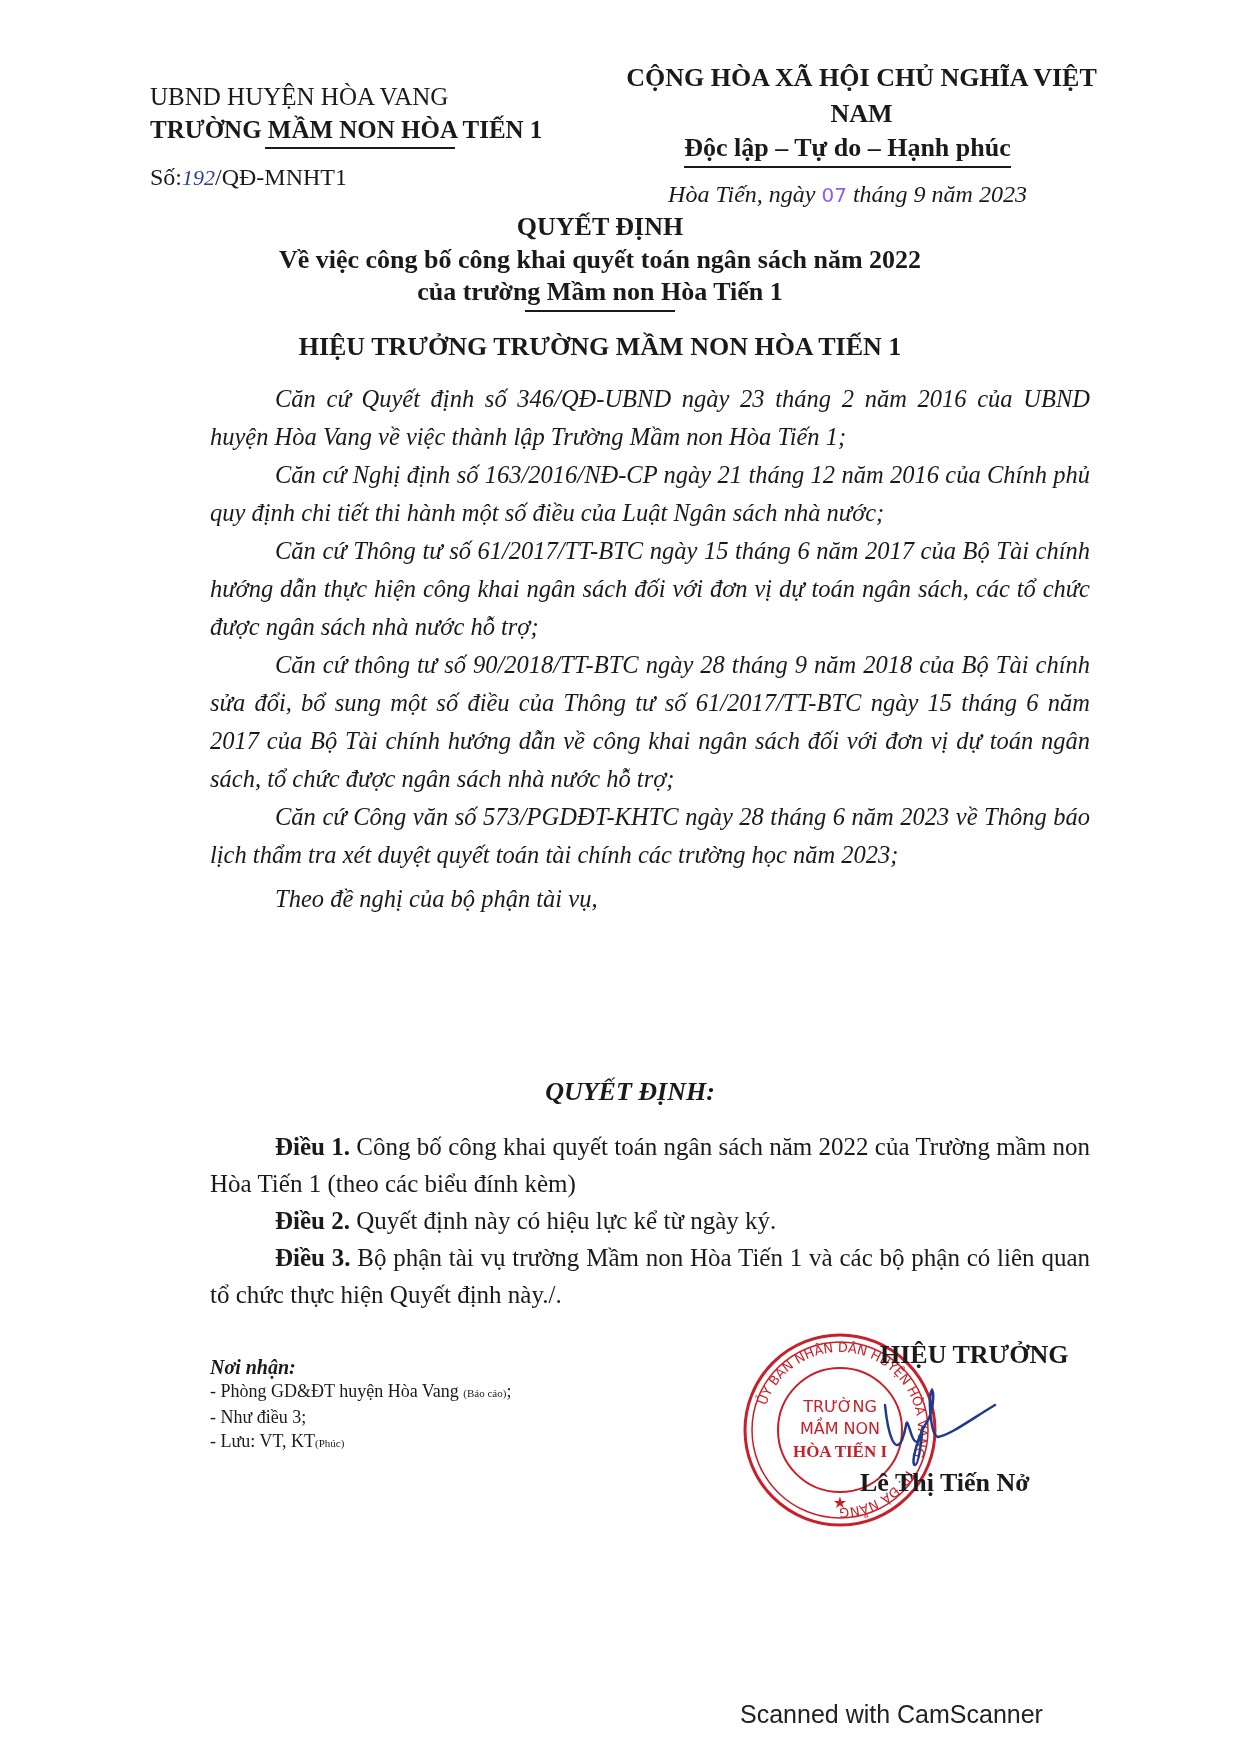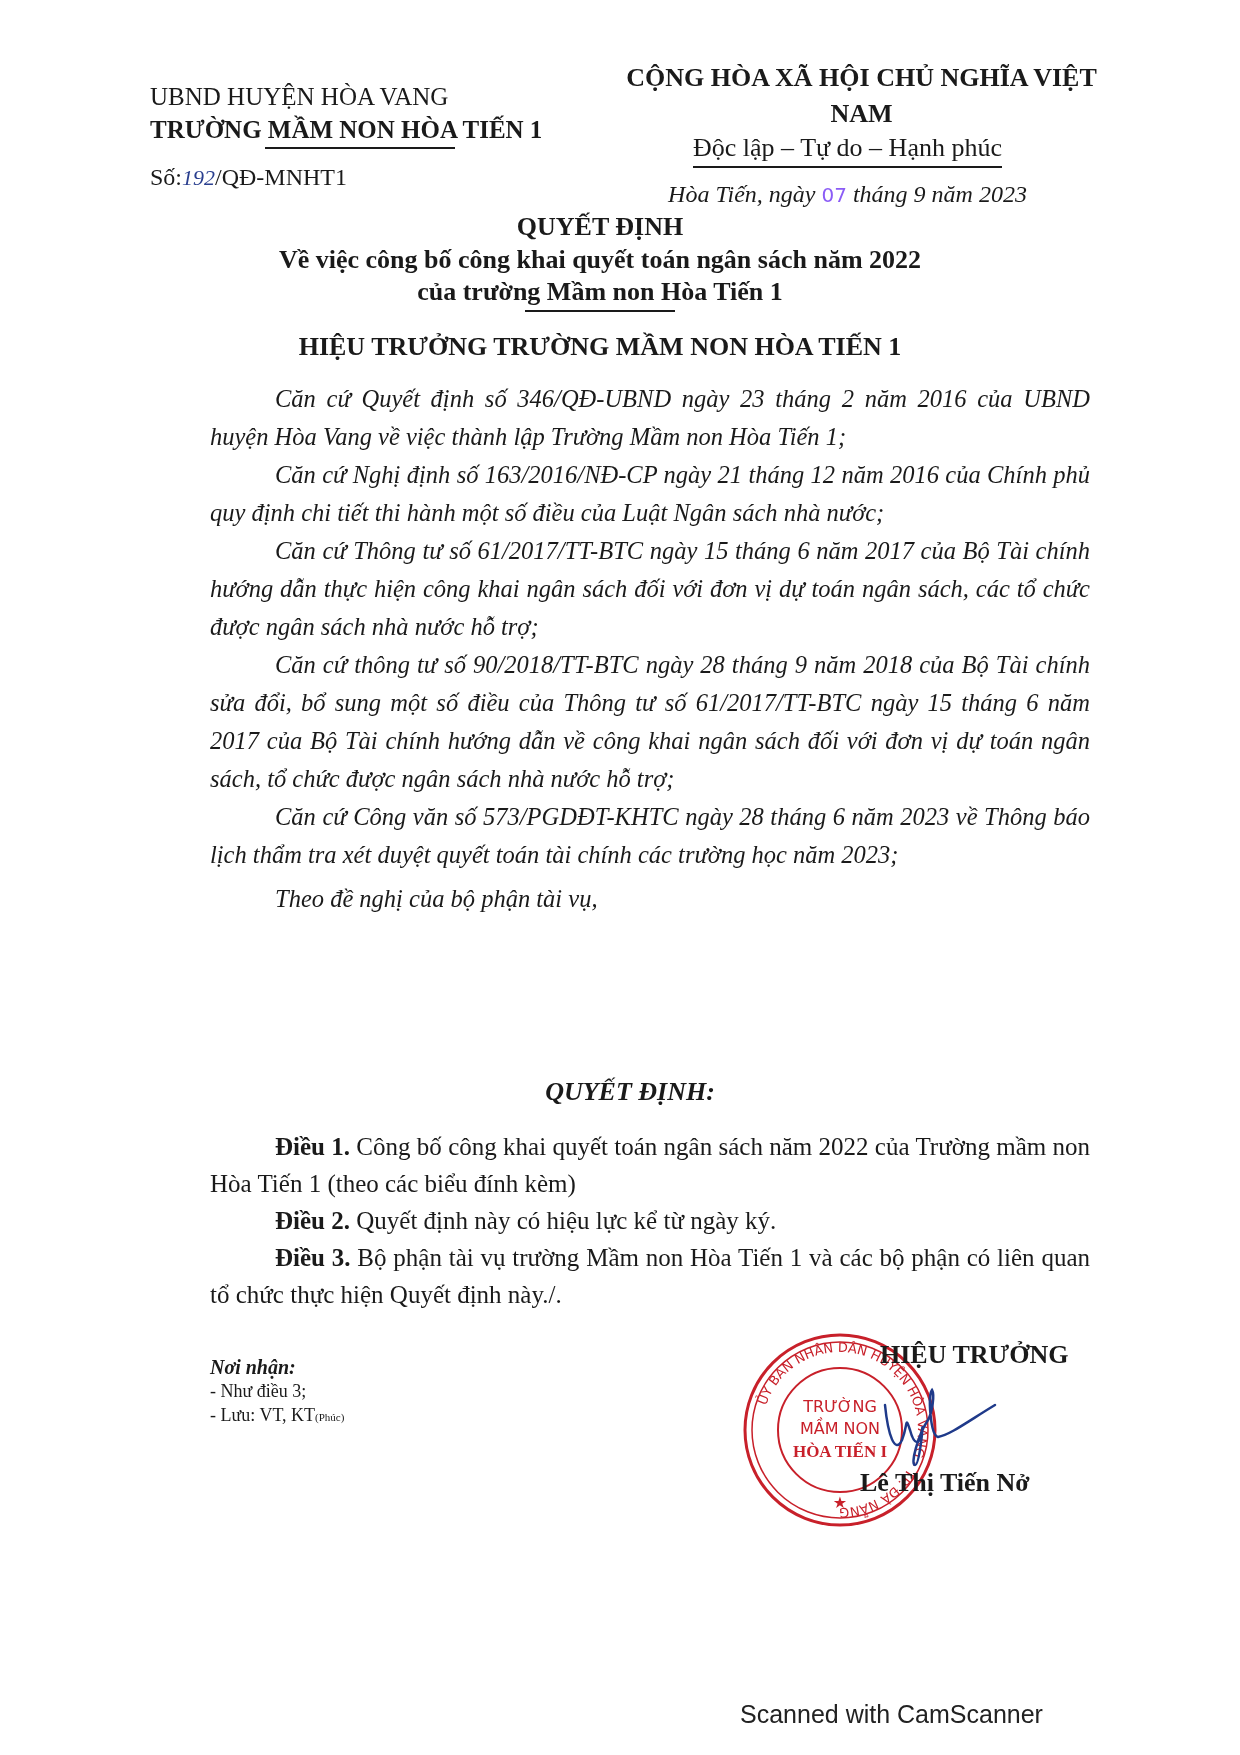--- a/index.html
+++ b/index.html
@@ -7,21 +7,21 @@
   .abs { position: absolute; }
   .center { text-align: center; }
   .hdr-left { left: 150px; top: 80px; width: 420px; text-align: left; }
   .hdr-left .l1 { font-size: 25px; line-height: 34px; }
   .hdr-left .l2 { font-size: 25px; line-height: 32px; font-weight: bold; }
   .hdr-left .ul { display: block; width: 190px; height: 2px; background: #1a1a1a; margin: 1px auto 0 auto; }
   .hdr-left .l3 { font-size: 24px; line-height: 40px; margin-top: 8px; }
   .hdr-left .num { font-family: Liberation Serif, serif; font-style: italic; font-size: 22px; color: #2a3f8f; }
   .hdr-right { left: 575px; top: 60px; width: 545px; text-align: center; }
   .hdr-right .r1 { font-size: 26px; line-height: 36px; font-weight: bold; margin-left: 28px; }
-  .hdr-right .r2 { font-size: 26px; line-height: 32px; font-weight: normal; display: inline-block; border-bottom: 2px solid #1a1a1a; padding-bottom: 2px; }
+  .hdr-right .r2 { font-size: 26px; line-height: 32px; font-weight: bold; display: inline-block; border-bottom: 2px solid #1a1a1a; padding-bottom: 2px; }
   .hdr-right .r3 { font-size: 24px; line-height: 40px; font-style: italic; margin-top: 6px; }
   .hdr-right .day { font-family: "DejaVu Sans", sans-serif; color: #8b5cf6; font-style: normal; font-size: 20px; }
   .title { left: 200px; top: 210px; width: 800px; }
   .title .t1 { font-size: 26px; font-weight: bold; line-height: 34px; }
   .title .t2, .title .t3 { font-size: 26px; font-weight: bold; line-height: 32px; }
   .title .ul { display: block; width: 150px; height: 2px; background: #1a1a1a; margin: 2px auto 0 auto; }
   .head2 { left: 200px; top: 330px; width: 800px; font-size: 26px; font-weight: bold; line-height: 34px; }
   .body-text { left: 210px; top: 380px; width: 880px; font-size: 24.5px; font-style: italic; line-height: 38px; text-align: justify; }
   .body-text p { margin: 0 0 0 0; text-indent: 65px; }
   .decide { left: 200px; top: 1075px; width: 860px; font-size: 26px; font-weight: bold; line-height: 34px; font-style: italic; }
@@ -80,20 +80,21 @@
 <div class="abs decide center">QUYẾT ĐỊNH:</div>
 
 <div class="abs articles">
   <p><b>Điều 1.</b><span> Công bố công khai quyết toán ngân sách năm 2022 của Trường mầm non Hòa Tiến 1 (theo các biểu đính kèm)</span></p>
   <p><b>Điều 2.</b><span> Quyết định này có hiệu lực kể từ ngày ký.</span></p>
   <p><b>Điều 3.</b><span> Bộ phận tài vụ trường Mầm non Hòa Tiến 1 và các bộ phận có liên quan tổ chức thực hiện Quyết định này./.</span></p>
 </div>
 
 <div class="abs recv">
   <div class="rt">Nơi nhận:</div>
+  <div><span>- Phòng GD&amp;ĐT huyện Hòa Vang </span><small>(Báo cáo)</small><span>;</span></div>
   <div><span>- Như điều 3;</span></div>
   <div><span>- Lưu: VT, KT</span><small>(Phúc)</small></div>
 </div>
 
 <svg class="abs stamp" viewBox="0 0 200 200">
   <defs>
     <path id="stampArc" d="M 100,100 m -78,0 a 78,78 0 1,1 156,0 a 78,78 0 1,1 -156,0"></path>
   </defs>
   <circle cx="100" cy="100" r="95" fill="none" stroke="#c8202a" stroke-width="3"></circle>
   <circle cx="100" cy="100" r="88" fill="none" stroke="#c8202a" stroke-width="1.5"></circle>

